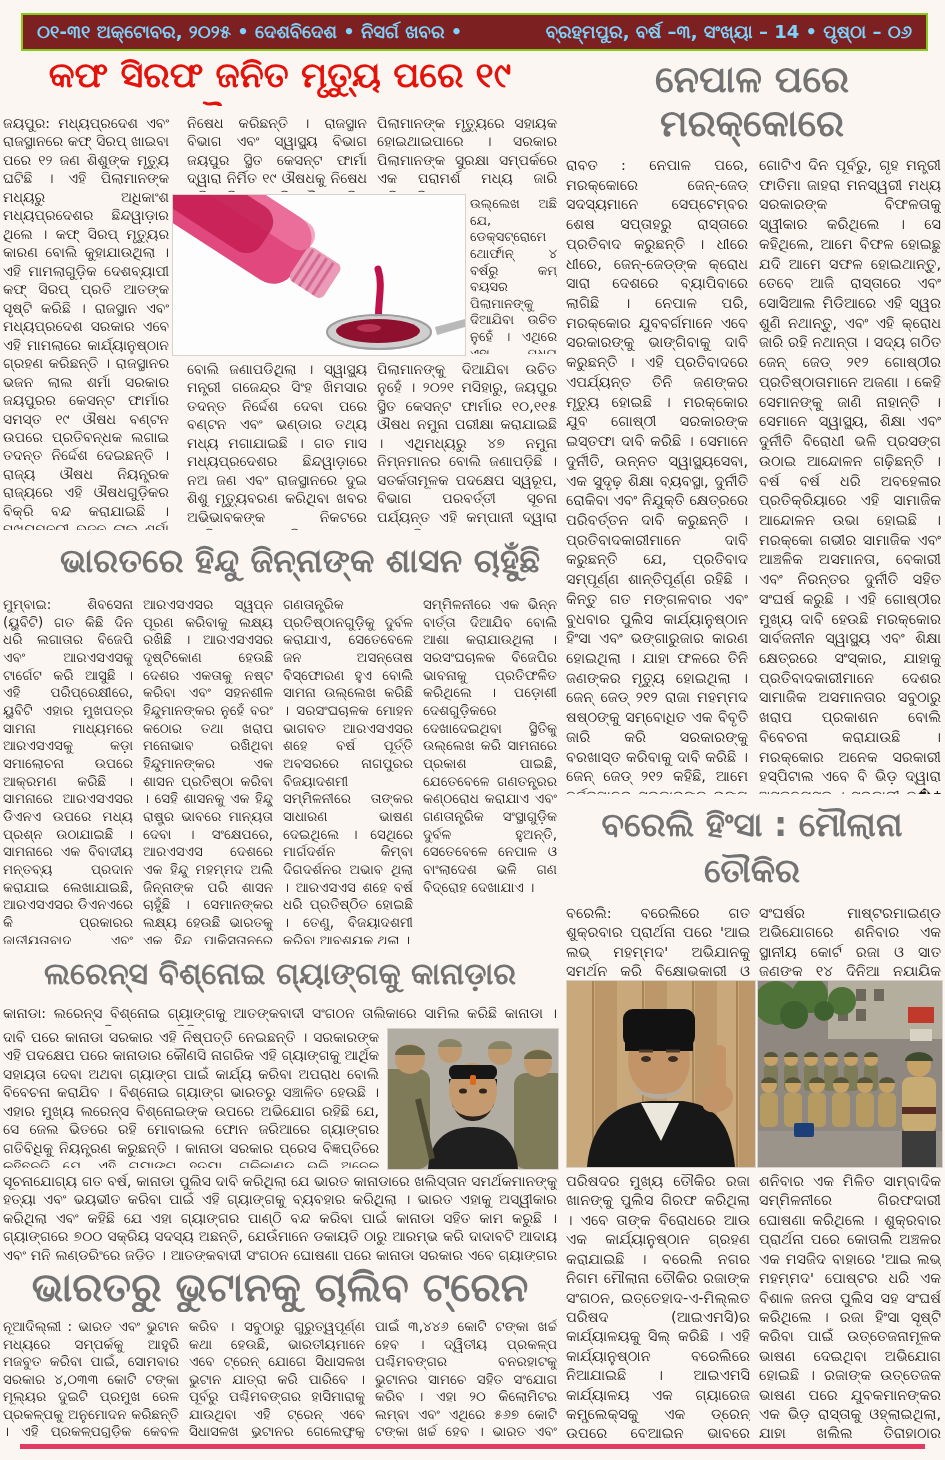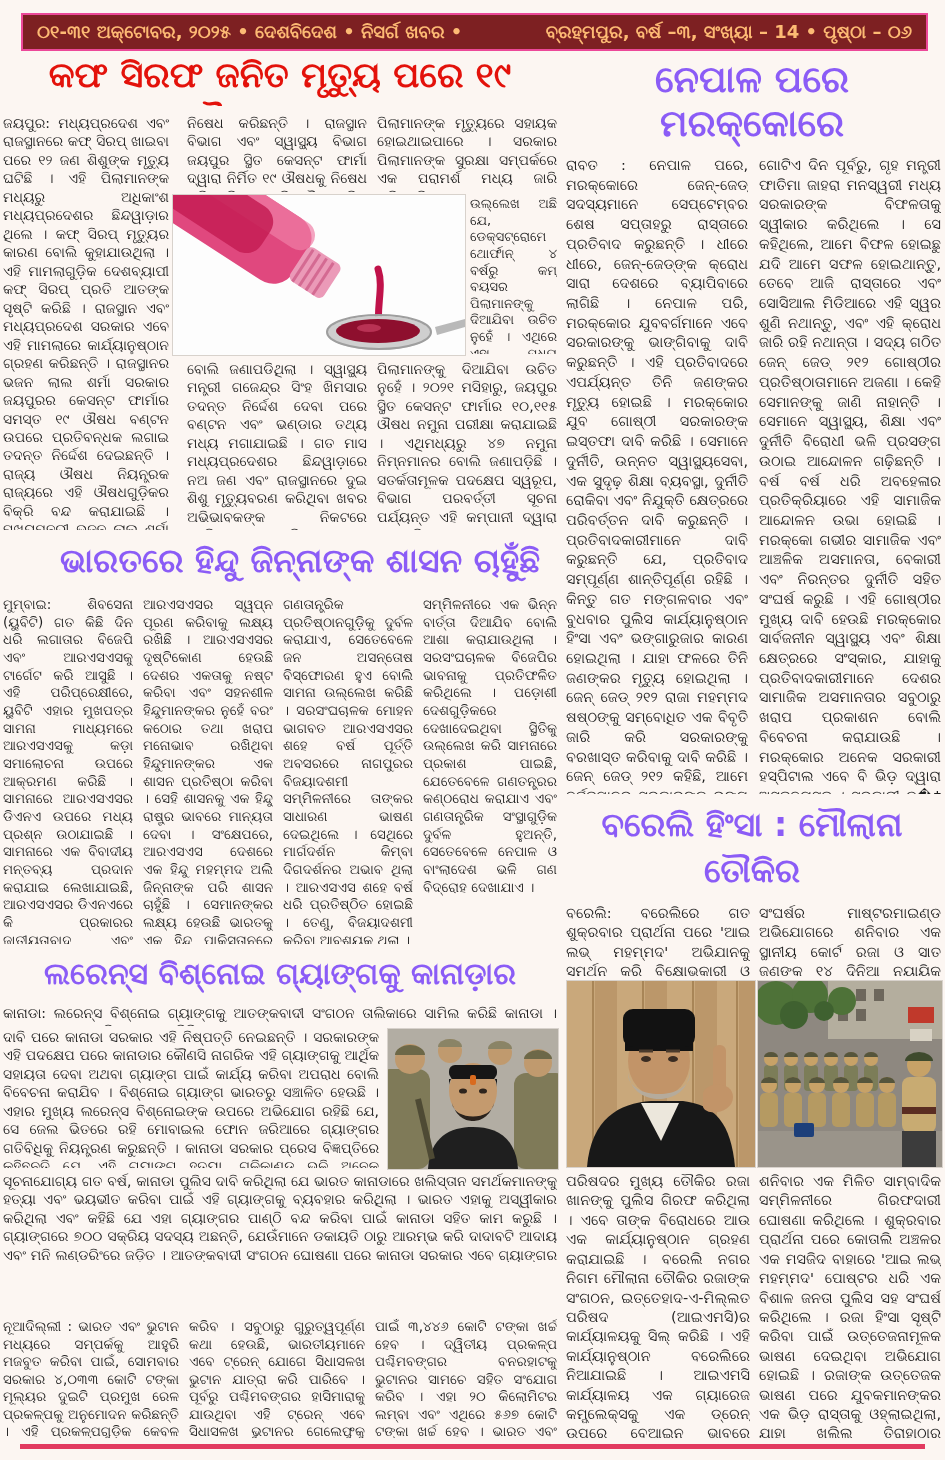--- a/index.html
+++ b/index.html
@@ -3,25 +3,25 @@
 <meta charset="utf-8">
 <style>
   html,body{margin:0;padding:0;background:#efe9e6;}
   #page{
     position:relative;width:945px;height:1460px;margin:0 auto;
     background:#fcf6f2;overflow:hidden;
     font-family:"DejaVu Sans","Liberation Sans",sans-serif;color:#1c1c1c;
   }
   .bar{
     position:absolute;left:21px;top:13px;width:875px;height:34px;
-    background:#7d2022;border:2px solid #ec4899;color:#fdba74;
+    background:#7d2022;border:2px solid #84cc16;color:#7dd3fc;
     font-weight:bold;font-size:18px;display:flex;justify-content:space-between;
     align-items:center;padding:0 14px;white-space:nowrap;overflow:hidden;gap:15px;
   }
-  .hl{position:absolute;font-weight:800;text-align:center;color:#8b5cf6;overflow:hidden;}
+  .hl{position:absolute;font-weight:800;text-align:center;color:#737373;overflow:hidden;}
   .hl.red{color:#e3120b;}
   .hl .ln{display:block;}
   .col{
     position:absolute;text-align:justify;overflow:hidden;
     font-size:14px;line-height:1.32;color:#1e1e1e;word-break:break-word;
   }
   .photo{position:absolute;overflow:hidden;border:1px solid #d8d2cc;background:#fff;}
   .photo svg{display:block;}
   .rule{position:absolute;left:20px;top:1444px;width:905px;height:5px;background:#e23a60;}
 </style>
@@ -238,18 +238,19 @@
           <ellipse cx="75" cy="62" rx="4" ry="2.6"></ellipse>
           <ellipse cx="95" cy="62" rx="4" ry="2.6"></ellipse>
         </g>
       <rect x="82" y="46" width="6" height="10" rx="2" fill="#d96b1f"></rect>
       <path d="M30 70 L44 130" stroke="#4e4a34" stroke-width="6"></path>
     </svg>
   </div>
 
   <div class="col" style="left:3px;top:1172px;width:554px;height:90px;">ସୂଚନାଯୋଗ୍ୟ ଗତ ବର୍ଷ, କାନାଡା ପୁଲିସ ଦାବି କରିଥିଲା ଯେ ଭାରତ କାନାଡାରେ ଖଲିସ୍ତାନ ସମର୍ଥକମାନଙ୍କୁ ହତ୍ୟା ଏବଂ ଭୟଭୀତ କରିବା ପାଇଁ ଏହି ଗ୍ୟାଙ୍ଗକୁ ବ୍ୟବହାର କରିଥିଲା । ଭାରତ ଏହାକୁ ଅସ୍ୱୀକାର କରିଥିଲା ଏବଂ କହିଛି ଯେ ଏହା ଗ୍ୟାଙ୍ଗର ପାଣ୍ଠି ବନ୍ଦ କରିବା ପାଇଁ କାନାଡା ସହିତ କାମ କରୁଛି । ଗ୍ୟାଙ୍ଗରେ ୭୦୦ ସକ୍ରିୟ ସଦସ୍ୟ ଅଛନ୍ତି, ଯେଉଁମାନେ ଡକାୟତି ଠାରୁ ଆରମ୍ଭ କରି ଦାଦାବଟି ଆଦାୟ ଏବଂ ମନି ଲଣ୍ଡରିଂରେ ଜଡ଼ିତ । ଆତଙ୍କବାଦୀ ସଂଗଠନ ଘୋଷଣା ପରେ କାନାଡା ସରକାର ଏବେ ଗ୍ୟାଙ୍ଗର ସମ୍ପତ୍ତି ଜବତ ଓ ବ୍ୟାଙ୍କ ଆକାଉଣ୍ଟ ବନ୍ଦ କରିପାରିବେ । ଏହା ସେମାନଙ୍କ ଅପରାଧକୁ ରୋକିବାରେ ସାହାଯ୍ୟ କରିବ । ତଥାପି, ବିଶେଷଜ୍ଞମାନେ କହିଛନ୍ତି ଯେ ଗ୍ୟାଙ୍ଗକୁ ଦମନ କରିବା କଷ୍ଟକର ହେବ କାରଣ ଏସବୁ ଗ୍ୟାଙ୍ଗ ମାନଙ୍କ ସମ୍ପର୍କରେ ସୂଚନା ସଂଗ୍ରହ କରିବାର ଯଥେଷ୍ଟ କ୍ଷମତା କାନାଡାର ନାହିଁ ।</div>
 
+  <div class="hl" style="left:3px;top:1264px;width:554px;height:48px;font-size:40px;line-height:1.15;">ଭାରତରୁ ଭୁଟାନକୁ ଚାଲିବ ଟ୍ରେନ</div>
   <div class="col" style="left:3px;top:1318px;width:176px;height:120px;font-size:13.5px;line-height:1.3;">ନୂଆଦିଲ୍ଲୀ : ଭାରତ ଏବଂ ଭୁଟାନ ମଧ୍ୟରେ ସମ୍ପର୍କକୁ ଆହୁରି ମଜବୁତ କରିବା ପାଇଁ, ସୋମବାର ସରକାର ୪,୦୩୩ କୋଟି ଟଙ୍କା ମୂଲ୍ୟର ଦୁଇଟି ପ୍ରମୁଖ ରେଳ ପ୍ରକଳ୍ପକୁ ଅନୁମୋଦନ କରିଛନ୍ତି । ଏହି ପ୍ରକଳ୍ପଗୁଡ଼ିକ କେବଳ ଦୁଇ ଦେଶ ମଧ୍ୟରେ ସଂଯୋଗକୁ ବୃଦ୍ଧି କରିବ ନାହିଁ ବରଂ ବାଣିଜ୍ୟ, ପର୍ଯ୍ୟଟନ ଏବଂ ଲୋକ-ଲୋକଙ୍କ ମଧ୍ୟରେ ଯିବାଆସିବାକୁ ମଧ୍ୟ ସୁଗମ</div>
   <div class="col" style="left:189px;top:1318px;width:176px;height:120px;font-size:13.5px;line-height:1.3;">କରିବ । ସବୁଠାରୁ ଗୁରୁତ୍ୱପୂର୍ଣ୍ଣ କଥା ହେଉଛି, ଭାରତୀୟମାନେ ଏବେ ଟ୍ରେନ୍ ଯୋଗେ ସିଧାସଳଖ ଭୁଟାନ ଯାତ୍ରା କରି ପାରିବେ । ପୂର୍ବରୁ ପଶ୍ଚିମବଙ୍ଗର ହାସିମାରାକୁ ଯାଉଥିବା ଏହି ଟ୍ରେନ୍ ଏବେ ସିଧାସଳଖ ଭୁଟାନର ଗେଲେଫୁକୁ ଚାଲିବ । ପ୍ରଥମ ପ୍ରକଳ୍ପ ହେଉଛି ଆସାମର କୋକରାଝରରୁ ଭୁଟାନର ଗେଲେଫୁ ପର୍ଯ୍ୟନ୍ତ ଏକ ରେଳ ଲାଇନ ନିର୍ମାଣ କରିବା । ଏହି ୬୯ କିଲୋମିଟର ଲାଇନ</div>
   <div class="col" style="left:375px;top:1318px;width:182px;height:120px;font-size:13.5px;line-height:1.3;">ପାଇଁ ୩,୪୪୬ କୋଟି ଟଙ୍କା ଖର୍ଚ୍ଚ ହେବ । ଦ୍ୱିତୀୟ ପ୍ରକଳ୍ପ ପଶ୍ଚିମବଙ୍ଗର ବନରହାଟକୁ ଭୁଟାନର ସାମଚେ ସହିତ ସଂଯୋଗ କରିବ । ଏହା ୨୦ କିଲୋମିଟର ଲମ୍ବା ଏବଂ ଏଥିରେ ୫୬୭ କୋଟି ଟଙ୍କା ଖର୍ଚ୍ଚ ହେବ । ଭାରତ ଏବଂ ଭୁଟାନ ମଧ୍ୟରେ ନୂତନ ରେଳ ଲାଇନ ପ୍ରକଳ୍ପ ବିଷୟରେ ବୈଦେଶିକ ସଚିବ ବିକ୍ରମ ମିଶ୍ରୀ କହିଛନ୍ତି ଯେ ଏହା ସମ୍ପୂର୍ଣ୍ଣ ଭାବରେ ଦ୍ୱିପାକ୍ଷିକ ବୁଝାମଣା (ଏମ୍ଓୟୁ) ଆଧାରରେ କରାଯାଉଛି ।</div>
 
   <div class="rule"></div>
 </div>
 
 </body></html>

